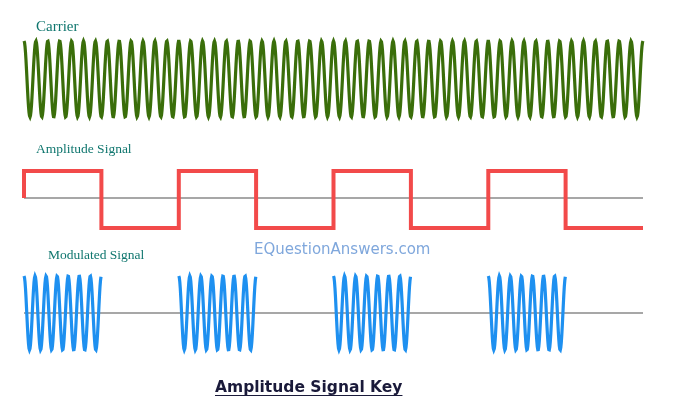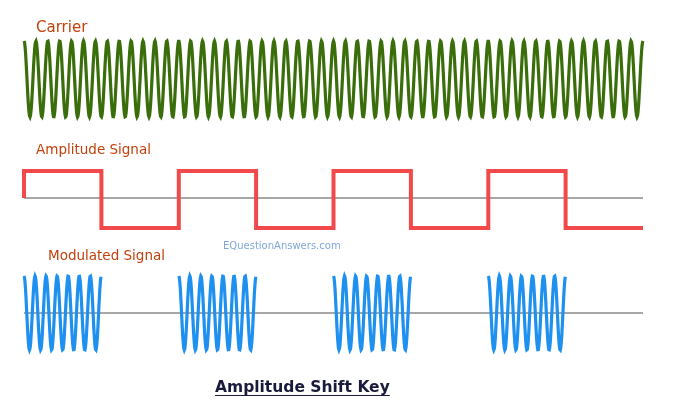--- a/index.html
+++ b/index.html
@@ -1,22 +1,22 @@
 <!DOCTYPE html>
 <html><head>
 <meta charset="utf-8">
 <style>
   html, body { margin: 0; padding: 0; background: #ffffff; }
   body { width: 691px; height: 420px; position: relative; overflow: hidden;
          font-family: "DejaVu Sans", sans-serif; }
-  .label { position: absolute; color: #c2410c; font-size: 14px; white-space: nowrap; }
+  .label { position: absolute; color: #0f766e; font-size: 14px; white-space: nowrap; font-family: Liberation Serif, serif; }
   #carrier-label { left: 36px; top: 18px; font-size: 15px; }
   #modulating-label { left: 36px; top: 141px; font-size: 13.5px; }
   #modulated-label { left: 48px; top: 247px; font-size: 13.5px; }
-  #watermark { position: absolute; left: 223px; top: 240px; color: #7fa7dc; font-size: 10px; }
+  #watermark { position: absolute; left: 254px; top: 240px; color: #7fa7dc; font-size: 15px; }
   #title { position: absolute; left: 215px; top: 378px; font-weight: bold; font-size: 15.5px;
            color: #1a1a3a; text-decoration: underline; text-underline-offset: 3px; }
   svg { position: absolute; left: 0; top: 0; }
 </style>
 </head>
 <body>
 
 <svg id="diagram" width="691" height="420" viewBox="0 0 691 420">
   <path id="carrier-wave" fill="none" stroke-width="3.2" d="M24.0 41.0 L24.5 42.3 L25.0 46.2 L25.5 52.3 L26.0 60.3 L26.5 69.6 L27.0 79.5 L27.5 89.4 L28.0 98.6 L28.5 106.4 L29.0 112.3 L29.5 115.9 L30.0 117.0 L30.5 115.4 L31.0 111.3 L31.5 105.0 L32.0 96.9 L32.5 87.5 L33.0 77.6 L33.5 67.7 L34.0 58.6 L34.5 51.0 L35.0 45.2 L35.5 41.9 L36.0 41.0 L36.5 42.9 L37.0 47.2 L37.5 53.7 L38.0 62.0 L38.5 71.4 L39.0 81.4 L39.5 91.2 L40.0 100.2 L40.5 107.7 L41.0 113.2 L41.5 116.3 L42.0 116.9 L42.5 114.8 L43.0 110.3 L43.5 103.6 L44.0 95.2 L44.5 85.6 L45.0 75.6 L45.5 65.9 L46.0 57.0 L46.5 49.7 L47.0 44.4 L47.5 41.5 L48.0 41.2 L48.5 43.5 L49.0 48.3 L49.5 55.2 L50.0 63.7 L50.5 73.3 L51.0 83.3 L51.5 93.0 L52.0 101.8 L52.5 108.9 L53.0 114.0 L53.5 116.6 L54.0 116.7 L54.5 114.1 L55.0 109.1 L55.5 102.1 L56.0 93.4 L56.5 83.7 L57.0 73.7 L57.5 64.1 L58.0 55.5 L58.5 48.5 L59.0 43.6 L59.5 41.2 L60.0 41.4 L60.5 44.2 L61.0 49.5 L61.5 56.7 L62.0 65.5 L62.5 75.2 L63.0 85.2 L63.5 94.8 L64.0 103.3 L64.5 110.1 L65.0 114.7 L65.5 116.9 L66.0 116.4 L66.5 113.4 L67.0 107.9 L67.5 100.5 L68.0 91.6 L68.5 81.8 L69.0 71.8 L69.5 62.3 L70.0 54.0 L70.5 47.4 L71.0 43.0 L71.5 41.1 L72.0 41.8 L72.5 45.1 L73.0 50.7 L73.5 58.3 L74.0 67.3 L74.5 77.2 L75.0 87.1 L75.5 96.5 L76.0 104.7 L76.5 111.1 L77.0 115.3 L77.5 117.0 L78.0 116.0 L78.5 112.5 L79.0 106.6 L79.5 98.9 L80.0 89.7 L80.5 79.9 L81.0 69.9 L81.5 60.6 L82.0 52.6 L82.5 46.4 L83.0 42.4 L83.5 41.0 L84.0 42.2 L84.5 46.0 L85.0 52.0 L85.5 59.9 L86.0 69.2 L86.5 79.1 L87.0 89.0 L87.5 98.2 L88.0 106.1 L88.5 112.1 L89.0 115.8 L89.5 117.0 L90.0 115.5 L90.5 111.5 L91.0 105.3 L91.5 97.2 L92.0 87.9 L92.5 77.9 L93.0 68.1 L93.5 59.0 L94.0 51.2 L94.5 45.4 L95.0 41.9 L95.5 41.0 L96.0 42.7 L96.5 47.0 L97.0 53.4 L97.5 61.6 L98.0 71.1 L98.5 81.0 L99.0 90.9 L99.5 99.9 L100.0 107.4 L100.5 113.0 L101.0 116.3 L101.5 116.9 L102.0 115.0 L102.5 110.5 L103.0 103.9 L103.5 95.5 L104.0 86.0 L104.5 76.0 L105.0 66.2 L105.5 57.3 L106.0 49.9 L106.5 44.6 L107.0 41.6 L107.5 41.2 L108.0 43.4 L108.5 48.1 L109.0 54.9 L109.5 63.4 L110.0 73.0 L110.5 82.9 L111.0 92.7 L111.5 101.4 L112.0 108.7 L112.5 113.8 L113.0 116.6 L113.5 116.7 L114.0 114.3 L114.5 109.4 L115.0 102.4 L115.5 93.7 L116.0 84.1 L116.5 74.1 L117.0 64.4 L117.5 55.8 L118.0 48.7 L118.5 43.8 L119.0 41.3 L119.5 41.4 L120.0 44.1 L120.5 49.2 L121.0 56.4 L121.5 65.2 L122.0 74.9 L122.5 84.9 L123.0 94.5 L123.5 103.0 L124.0 109.8 L124.5 114.6 L125.0 116.8 L125.5 116.5 L126.0 113.5 L126.5 108.2 L127.0 100.8 L127.5 91.9 L128.0 82.2 L128.5 72.2 L129.0 62.7 L129.5 54.3 L130.0 47.6 L130.5 43.1 L131.0 41.1 L131.5 41.7 L132.0 44.9 L132.5 50.4 L133.0 58.0 L133.5 67.0 L134.0 76.8 L134.5 86.8 L135.0 96.2 L135.5 104.4 L136.0 110.9 L136.5 115.2 L137.0 117.0 L137.5 116.1 L138.0 112.7 L138.5 106.9 L139.0 99.2 L139.5 90.1 L140.0 80.3 L140.5 70.3 L141.0 61.0 L141.5 52.9 L142.0 46.6 L142.5 42.5 L143.0 41.0 L143.5 42.1 L144.0 45.8 L144.5 51.8 L145.0 59.6 L145.5 68.8 L146.0 78.7 L146.5 88.6 L147.0 97.9 L147.5 105.8 L148.0 111.9 L148.5 115.7 L149.0 117.0 L149.5 115.6 L150.0 111.7 L150.5 105.6 L151.0 97.6 L151.5 88.3 L152.0 78.3 L152.5 68.4 L153.0 59.3 L153.5 51.5 L154.0 45.6 L154.5 42.0 L155.0 41.0 L155.5 42.6 L156.0 46.8 L156.5 53.1 L157.0 61.3 L157.5 70.7 L158.0 80.6 L158.5 90.5 L159.0 99.5 L159.5 107.2 L160.0 112.8 L160.5 116.2 L161.0 116.9 L161.5 115.1 L162.0 110.7 L162.5 104.1 L163.0 95.8 L163.5 86.4 L164.0 76.4 L164.5 66.6 L165.0 57.7 L165.5 50.2 L166.0 44.7 L166.5 41.6 L167.0 41.1 L167.5 43.2 L168.0 47.8 L168.5 54.6 L169.0 63.0 L169.5 72.6 L170.0 82.6 L170.5 92.3 L171.0 101.1 L171.5 108.4 L172.0 113.7 L172.5 116.5 L173.0 116.8 L173.5 114.4 L174.0 109.6 L174.5 102.7 L175.0 94.1 L175.5 84.5 L176.0 74.5 L176.5 64.8 L177.0 56.1 L177.5 49.0 L178.0 43.9 L178.5 41.3 L179.0 41.3 L179.5 43.9 L180.0 49.0 L180.5 56.1 L181.0 64.8 L181.5 74.5 L182.0 84.5 L182.5 94.1 L183.0 102.7 L183.5 109.6 L184.0 114.4 L184.5 116.8 L185.0 116.5 L185.5 113.7 L186.0 108.4 L186.5 101.1 L187.0 92.3 L187.5 82.6 L188.0 72.6 L188.5 63.0 L189.0 54.6 L189.5 47.8 L190.0 43.2 L190.5 41.1 L191.0 41.6 L191.5 44.7 L192.0 50.2 L192.5 57.7 L193.0 66.6 L193.5 76.4 L194.0 86.4 L194.5 95.8 L195.0 104.1 L195.5 110.7 L196.0 115.1 L196.5 116.9 L197.0 116.2 L197.5 112.8 L198.0 107.2 L198.5 99.5 L199.0 90.5 L199.5 80.6 L200.0 70.7 L200.5 61.3 L201.0 53.1 L201.5 46.8 L202.0 42.6 L202.5 41.0 L203.0 42.0 L203.5 45.6 L204.0 51.5 L204.5 59.3 L205.0 68.4 L205.5 78.3 L206.0 88.3 L206.5 97.6 L207.0 105.6 L207.5 111.7 L208.0 115.6 L208.5 117.0 L209.0 115.7 L209.5 111.9 L210.0 105.8 L210.5 97.9 L211.0 88.6 L211.5 78.7 L212.0 68.8 L212.5 59.6 L213.0 51.8 L213.5 45.8 L214.0 42.1 L214.5 41.0 L215.0 42.5 L215.5 46.6 L216.0 52.9 L216.5 61.0 L217.0 70.3 L217.5 80.3 L218.0 90.1 L218.5 99.2 L219.0 106.9 L219.5 112.7 L220.0 116.1 L220.5 117.0 L221.0 115.2 L221.5 110.9 L222.0 104.4 L222.5 96.2 L223.0 86.8 L223.5 76.8 L224.0 67.0 L224.5 58.0 L225.0 50.4 L225.5 44.9 L226.0 41.7 L226.5 41.1 L227.0 43.1 L227.5 47.6 L228.0 54.3 L228.5 62.7 L229.0 72.2 L229.5 82.2 L230.0 91.9 L230.5 100.8 L231.0 108.2 L231.5 113.5 L232.0 116.5 L232.5 116.8 L233.0 114.6 L233.5 109.8 L234.0 103.0 L234.5 94.5 L235.0 84.9 L235.5 74.9 L236.0 65.2 L236.5 56.4 L237.0 49.2 L237.5 44.1 L238.0 41.4 L238.5 41.3 L239.0 43.8 L239.5 48.7 L240.0 55.8 L240.5 64.4 L241.0 74.1 L241.5 84.1 L242.0 93.7 L242.5 102.4 L243.0 109.4 L243.5 114.3 L244.0 116.7 L244.5 116.6 L245.0 113.8 L245.5 108.7 L246.0 101.4 L246.5 92.7 L247.0 82.9 L247.5 73.0 L248.0 63.4 L248.5 54.9 L249.0 48.1 L249.5 43.4 L250.0 41.2 L250.5 41.6 L251.0 44.6 L251.5 49.9 L252.0 57.3 L252.5 66.2 L253.0 76.0 L253.5 86.0 L254.0 95.5 L254.5 103.9 L255.0 110.5 L255.5 115.0 L256.0 116.9 L256.5 116.3 L257.0 113.0 L257.5 107.4 L258.0 99.9 L258.5 90.9 L259.0 81.0 L259.5 71.1 L260.0 61.6 L260.5 53.4 L261.0 47.0 L261.5 42.7 L262.0 41.0 L262.5 41.9 L263.0 45.4 L263.5 51.2 L264.0 59.0 L264.5 68.1 L265.0 77.9 L265.5 87.9 L266.0 97.2 L266.5 105.3 L267.0 111.5 L267.5 115.5 L268.0 117.0 L268.5 115.8 L269.0 112.1 L269.5 106.1 L270.0 98.2 L270.5 89.0 L271.0 79.1 L271.5 69.2 L272.0 59.9 L272.5 52.0 L273.0 46.0 L273.5 42.2 L274.0 41.0 L274.5 42.4 L275.0 46.4 L275.5 52.6 L276.0 60.6 L276.5 69.9 L277.0 79.9 L277.5 89.7 L278.0 98.9 L278.5 106.6 L279.0 112.5 L279.5 116.0 L280.0 117.0 L280.5 115.3 L281.0 111.1 L281.5 104.7 L282.0 96.5 L282.5 87.1 L283.0 77.2 L283.5 67.3 L284.0 58.3 L284.5 50.7 L285.0 45.1 L285.5 41.8 L286.0 41.1 L286.5 43.0 L287.0 47.4 L287.5 54.0 L288.0 62.3 L288.5 71.8 L289.0 81.8 L289.5 91.6 L290.0 100.5 L290.5 107.9 L291.0 113.4 L291.5 116.4 L292.0 116.9 L292.5 114.7 L293.0 110.1 L293.5 103.3 L294.0 94.8 L294.5 85.2 L295.0 75.2 L295.5 65.5 L296.0 56.7 L296.5 49.5 L297.0 44.2 L297.5 41.4 L298.0 41.2 L298.5 43.6 L299.0 48.5 L299.5 55.5 L300.0 64.1 L300.5 73.7 L301.0 83.7 L301.5 93.4 L302.0 102.1 L302.5 109.1 L303.0 114.1 L303.5 116.7 L304.0 116.6 L304.5 114.0 L305.0 108.9 L305.5 101.8 L306.0 93.0 L306.5 83.3 L307.0 73.3 L307.5 63.7 L308.0 55.2 L308.5 48.3 L309.0 43.5 L309.5 41.2 L310.0 41.5 L310.5 44.4 L311.0 49.7 L311.5 57.0 L312.0 65.9 L312.5 75.6 L313.0 85.6 L313.5 95.2 L314.0 103.6 L314.5 110.3 L315.0 114.8 L315.5 116.9 L316.0 116.3 L316.5 113.2 L317.0 107.7 L317.5 100.2 L318.0 91.2 L318.5 81.4 L319.0 71.4 L319.5 62.0 L320.0 53.7 L320.5 47.2 L321.0 42.9 L321.5 41.0 L322.0 41.9 L322.5 45.2 L323.0 51.0 L323.5 58.6 L324.0 67.7 L324.5 77.6 L325.0 87.5 L325.5 96.9 L326.0 105.0 L326.5 111.3 L327.0 115.4 L327.5 117.0 L328.0 115.9 L328.5 112.3 L329.0 106.4 L329.5 98.6 L330.0 89.4 L330.5 79.5 L331.0 69.6 L331.5 60.3 L332.0 52.3 L332.5 46.2 L333.0 42.3 L333.5 41.0 L334.0 42.3 L334.5 46.2 L335.0 52.3 L335.5 60.3 L336.0 69.6 L336.5 79.5 L337.0 89.4 L337.5 98.6 L338.0 106.4 L338.5 112.3 L339.0 115.9 L339.5 117.0 L340.0 115.4 L340.5 111.3 L341.0 105.0 L341.5 96.9 L342.0 87.5 L342.5 77.6 L343.0 67.7 L343.5 58.6 L344.0 51.0 L344.5 45.2 L345.0 41.9 L345.5 41.0 L346.0 42.9 L346.5 47.2 L347.0 53.7 L347.5 62.0 L348.0 71.4 L348.5 81.4 L349.0 91.2 L349.5 100.2 L350.0 107.7 L350.5 113.2 L351.0 116.3 L351.5 116.9 L352.0 114.8 L352.5 110.3 L353.0 103.6 L353.5 95.2 L354.0 85.6 L354.5 75.6 L355.0 65.9 L355.5 57.0 L356.0 49.7 L356.5 44.4 L357.0 41.5 L357.5 41.2 L358.0 43.5 L358.5 48.3 L359.0 55.2 L359.5 63.7 L360.0 73.3 L360.5 83.3 L361.0 93.0 L361.5 101.8 L362.0 108.9 L362.5 114.0 L363.0 116.6 L363.5 116.7 L364.0 114.1 L364.5 109.1 L365.0 102.1 L365.5 93.4 L366.0 83.7 L366.5 73.7 L367.0 64.1 L367.5 55.5 L368.0 48.5 L368.5 43.6 L369.0 41.2 L369.5 41.4 L370.0 44.2 L370.5 49.5 L371.0 56.7 L371.5 65.5 L372.0 75.2 L372.5 85.2 L373.0 94.8 L373.5 103.3 L374.0 110.1 L374.5 114.7 L375.0 116.9 L375.5 116.4 L376.0 113.4 L376.5 107.9 L377.0 100.5 L377.5 91.6 L378.0 81.8 L378.5 71.8 L379.0 62.3 L379.5 54.0 L380.0 47.4 L380.5 43.0 L381.0 41.1 L381.5 41.8 L382.0 45.1 L382.5 50.7 L383.0 58.3 L383.5 67.3 L384.0 77.2 L384.5 87.1 L385.0 96.5 L385.5 104.7 L386.0 111.1 L386.5 115.3 L387.0 117.0 L387.5 116.0 L388.0 112.5 L388.5 106.6 L389.0 98.9 L389.5 89.7 L390.0 79.9 L390.5 69.9 L391.0 60.6 L391.5 52.6 L392.0 46.4 L392.5 42.4 L393.0 41.0 L393.5 42.2 L394.0 46.0 L394.5 52.0 L395.0 59.9 L395.5 69.2 L396.0 79.1 L396.5 89.0 L397.0 98.2 L397.5 106.1 L398.0 112.1 L398.5 115.8 L399.0 117.0 L399.5 115.5 L400.0 111.5 L400.5 105.3 L401.0 97.2 L401.5 87.9 L402.0 77.9 L402.5 68.1 L403.0 59.0 L403.5 51.2 L404.0 45.4 L404.5 41.9 L405.0 41.0 L405.5 42.7 L406.0 47.0 L406.5 53.4 L407.0 61.6 L407.5 71.1 L408.0 81.0 L408.5 90.9 L409.0 99.9 L409.5 107.4 L410.0 113.0 L410.5 116.3 L411.0 116.9 L411.5 115.0 L412.0 110.5 L412.5 103.9 L413.0 95.5 L413.5 86.0 L414.0 76.0 L414.5 66.2 L415.0 57.3 L415.5 49.9 L416.0 44.6 L416.5 41.6 L417.0 41.2 L417.5 43.4 L418.0 48.1 L418.5 54.9 L419.0 63.4 L419.5 73.0 L420.0 82.9 L420.5 92.7 L421.0 101.4 L421.5 108.7 L422.0 113.8 L422.5 116.6 L423.0 116.7 L423.5 114.3 L424.0 109.4 L424.5 102.4 L425.0 93.7 L425.5 84.1 L426.0 74.1 L426.5 64.4 L427.0 55.8 L427.5 48.7 L428.0 43.8 L428.5 41.3 L429.0 41.4 L429.5 44.1 L430.0 49.2 L430.5 56.4 L431.0 65.2 L431.5 74.9 L432.0 84.9 L432.5 94.5 L433.0 103.0 L433.5 109.8 L434.0 114.6 L434.5 116.8 L435.0 116.5 L435.5 113.5 L436.0 108.2 L436.5 100.8 L437.0 91.9 L437.5 82.2 L438.0 72.2 L438.5 62.7 L439.0 54.3 L439.5 47.6 L440.0 43.1 L440.5 41.1 L441.0 41.7 L441.5 44.9 L442.0 50.4 L442.5 58.0 L443.0 67.0 L443.5 76.8 L444.0 86.8 L444.5 96.2 L445.0 104.4 L445.5 110.9 L446.0 115.2 L446.5 117.0 L447.0 116.1 L447.5 112.7 L448.0 106.9 L448.5 99.2 L449.0 90.1 L449.5 80.3 L450.0 70.3 L450.5 61.0 L451.0 52.9 L451.5 46.6 L452.0 42.5 L452.5 41.0 L453.0 42.1 L453.5 45.8 L454.0 51.8 L454.5 59.6 L455.0 68.8 L455.5 78.7 L456.0 88.6 L456.5 97.9 L457.0 105.8 L457.5 111.9 L458.0 115.7 L458.5 117.0 L459.0 115.6 L459.5 111.7 L460.0 105.6 L460.5 97.6 L461.0 88.3 L461.5 78.3 L462.0 68.4 L462.5 59.3 L463.0 51.5 L463.5 45.6 L464.0 42.0 L464.5 41.0 L465.0 42.6 L465.5 46.8 L466.0 53.1 L466.5 61.3 L467.0 70.7 L467.5 80.6 L468.0 90.5 L468.5 99.5 L469.0 107.2 L469.5 112.8 L470.0 116.2 L470.5 116.9 L471.0 115.1 L471.5 110.7 L472.0 104.1 L472.5 95.8 L473.0 86.4 L473.5 76.4 L474.0 66.6 L474.5 57.7 L475.0 50.2 L475.5 44.7 L476.0 41.6 L476.5 41.1 L477.0 43.2 L477.5 47.8 L478.0 54.6 L478.5 63.0 L479.0 72.6 L479.5 82.6 L480.0 92.3 L480.5 101.1 L481.0 108.4 L481.5 113.7 L482.0 116.5 L482.5 116.8 L483.0 114.4 L483.5 109.6 L484.0 102.7 L484.5 94.1 L485.0 84.5 L485.5 74.5 L486.0 64.8 L486.5 56.1 L487.0 49.0 L487.5 43.9 L488.0 41.3 L488.5 41.3 L489.0 43.9 L489.5 49.0 L490.0 56.1 L490.5 64.8 L491.0 74.5 L491.5 84.5 L492.0 94.1 L492.5 102.7 L493.0 109.6 L493.5 114.4 L494.0 116.8 L494.5 116.5 L495.0 113.7 L495.5 108.4 L496.0 101.1 L496.5 92.3 L497.0 82.6 L497.5 72.6 L498.0 63.0 L498.5 54.6 L499.0 47.8 L499.5 43.2 L500.0 41.1 L500.5 41.6 L501.0 44.7 L501.5 50.2 L502.0 57.7 L502.5 66.6 L503.0 76.4 L503.5 86.4 L504.0 95.8 L504.5 104.1 L505.0 110.7 L505.5 115.1 L506.0 116.9 L506.5 116.2 L507.0 112.8 L507.5 107.2 L508.0 99.5 L508.5 90.5 L509.0 80.6 L509.5 70.7 L510.0 61.3 L510.5 53.1 L511.0 46.8 L511.5 42.6 L512.0 41.0 L512.5 42.0 L513.0 45.6 L513.5 51.5 L514.0 59.3 L514.5 68.4 L515.0 78.3 L515.5 88.3 L516.0 97.6 L516.5 105.6 L517.0 111.7 L517.5 115.6 L518.0 117.0 L518.5 115.7 L519.0 111.9 L519.5 105.8 L520.0 97.9 L520.5 88.6 L521.0 78.7 L521.5 68.8 L522.0 59.6 L522.5 51.8 L523.0 45.8 L523.5 42.1 L524.0 41.0 L524.5 42.5 L525.0 46.6 L525.5 52.9 L526.0 61.0 L526.5 70.3 L527.0 80.3 L527.5 90.1 L528.0 99.2 L528.5 106.9 L529.0 112.7 L529.5 116.1 L530.0 117.0 L530.5 115.2 L531.0 110.9 L531.5 104.4 L532.0 96.2 L532.5 86.8 L533.0 76.8 L533.5 67.0 L534.0 58.0 L534.5 50.4 L535.0 44.9 L535.5 41.7 L536.0 41.1 L536.5 43.1 L537.0 47.6 L537.5 54.3 L538.0 62.7 L538.5 72.2 L539.0 82.2 L539.5 91.9 L540.0 100.8 L540.5 108.2 L541.0 113.5 L541.5 116.5 L542.0 116.8 L542.5 114.6 L543.0 109.8 L543.5 103.0 L544.0 94.5 L544.5 84.9 L545.0 74.9 L545.5 65.2 L546.0 56.4 L546.5 49.2 L547.0 44.1 L547.5 41.4 L548.0 41.3 L548.5 43.8 L549.0 48.7 L549.5 55.8 L550.0 64.4 L550.5 74.1 L551.0 84.1 L551.5 93.7 L552.0 102.4 L552.5 109.4 L553.0 114.3 L553.5 116.7 L554.0 116.6 L554.5 113.8 L555.0 108.7 L555.5 101.4 L556.0 92.7 L556.5 82.9 L557.0 73.0 L557.5 63.4 L558.0 54.9 L558.5 48.1 L559.0 43.4 L559.5 41.2 L560.0 41.6 L560.5 44.6 L561.0 49.9 L561.5 57.3 L562.0 66.2 L562.5 76.0 L563.0 86.0 L563.5 95.5 L564.0 103.9 L564.5 110.5 L565.0 115.0 L565.5 116.9 L566.0 116.3 L566.5 113.0 L567.0 107.4 L567.5 99.9 L568.0 90.9 L568.5 81.0 L569.0 71.1 L569.5 61.6 L570.0 53.4 L570.5 47.0 L571.0 42.7 L571.5 41.0 L572.0 41.9 L572.5 45.4 L573.0 51.2 L573.5 59.0 L574.0 68.1 L574.5 77.9 L575.0 87.9 L575.5 97.2 L576.0 105.3 L576.5 111.5 L577.0 115.5 L577.5 117.0 L578.0 115.8 L578.5 112.1 L579.0 106.1 L579.5 98.2 L580.0 89.0 L580.5 79.1 L581.0 69.2 L581.5 59.9 L582.0 52.0 L582.5 46.0 L583.0 42.2 L583.5 41.0 L584.0 42.4 L584.5 46.4 L585.0 52.6 L585.5 60.6 L586.0 69.9 L586.5 79.9 L587.0 89.7 L587.5 98.9 L588.0 106.6 L588.5 112.5 L589.0 116.0 L589.5 117.0 L590.0 115.3 L590.5 111.1 L591.0 104.7 L591.5 96.5 L592.0 87.1 L592.5 77.2 L593.0 67.3 L593.5 58.3 L594.0 50.7 L594.5 45.1 L595.0 41.8 L595.5 41.1 L596.0 43.0 L596.5 47.4 L597.0 54.0 L597.5 62.3 L598.0 71.8 L598.5 81.8 L599.0 91.6 L599.5 100.5 L600.0 107.9 L600.5 113.4 L601.0 116.4 L601.5 116.9 L602.0 114.7 L602.5 110.1 L603.0 103.3 L603.5 94.8 L604.0 85.2 L604.5 75.2 L605.0 65.5 L605.5 56.7 L606.0 49.5 L606.5 44.2 L607.0 41.4 L607.5 41.2 L608.0 43.6 L608.5 48.5 L609.0 55.5 L609.5 64.1 L610.0 73.7 L610.5 83.7 L611.0 93.4 L611.5 102.1 L612.0 109.1 L612.5 114.1 L613.0 116.7 L613.5 116.6 L614.0 114.0 L614.5 108.9 L615.0 101.8 L615.5 93.0 L616.0 83.3 L616.5 73.3 L617.0 63.7 L617.5 55.2 L618.0 48.3 L618.5 43.5 L619.0 41.2 L619.5 41.5 L620.0 44.4 L620.5 49.7 L621.0 57.0 L621.5 65.9 L622.0 75.6 L622.5 85.6 L623.0 95.2 L623.5 103.6 L624.0 110.3 L624.5 114.8 L625.0 116.9 L625.5 116.3 L626.0 113.2 L626.5 107.7 L627.0 100.2 L627.5 91.2 L628.0 81.4 L628.5 71.4 L629.0 62.0 L629.5 53.7 L630.0 47.2 L630.5 42.9 L631.0 41.0 L631.5 41.9 L632.0 45.2 L632.5 51.0 L633.0 58.6 L633.5 67.7 L634.0 77.6 L634.5 87.5 L635.0 96.9 L635.5 105.0 L636.0 111.3 L636.5 115.4 L637.0 117.0 L637.5 115.9 L638.0 112.3 L638.5 106.4 L639.0 98.6 L639.5 89.4 L640.0 79.5 L640.5 69.6 L641.0 60.3 L641.5 52.3 L642.0 46.2 L642.5 42.3 L643.0 41.0 " stroke="#3a6e0a"></path>
   <line id="mod-axis" x1="24" y1="198" x2="643" y2="198" stroke-width="1.5" stroke="#8a8a8a"></line>
@@ -27,13 +27,13 @@
       <path d="M178.8 276.0 L179.3 277.5 L179.8 281.8 L180.3 288.7 L180.8 297.4 L181.3 307.5 L181.8 318.0 L182.3 328.0 L182.8 336.9 L183.3 343.9 L183.8 348.4 L184.3 350.0 L184.8 348.7 L185.3 344.5 L185.8 337.8 L186.3 329.1 L186.8 319.1 L187.3 308.6 L187.8 298.5 L188.3 289.5 L188.8 282.4 L189.3 277.8 L189.8 276.0 L190.3 277.2 L190.8 281.2 L191.3 287.8 L191.8 296.4 L192.3 306.4 L192.8 316.8 L193.3 327.0 L193.8 336.0 L194.3 343.2 L194.8 348.0 L195.3 350.0 L195.8 349.0 L196.3 345.1 L196.8 338.6 L197.3 330.1 L197.8 320.2 L198.3 309.7 L198.8 299.5 L199.3 290.4 L199.8 283.1 L200.3 278.2 L200.8 276.1 L201.3 276.9 L201.8 280.7 L202.3 287.0 L202.8 295.4 L203.3 305.3 L203.8 315.7 L204.3 326.0 L204.8 335.2 L205.3 342.6 L205.8 347.6 L206.3 349.9 L206.8 349.2 L207.3 345.6 L207.8 339.4 L208.3 331.1 L208.8 321.3 L209.3 310.8 L209.8 300.6 L210.3 291.3 L210.8 283.8 L211.3 278.6 L211.8 276.2 L212.3 276.7 L212.8 280.1 L213.3 286.2 L213.8 294.4 L214.3 304.2 L214.8 314.6 L215.3 324.9 L215.8 334.2 L216.3 341.9 L216.8 347.2 L217.3 349.8 L217.8 349.4 L218.3 346.1 L218.8 340.2 L219.3 332.0 L219.8 322.4 L220.3 312.0 L220.8 301.6 L221.3 292.2 L221.8 284.5 L222.3 279.0 L222.8 276.3 L223.3 276.5 L223.8 279.6 L224.3 285.4 L224.8 293.5 L225.3 303.1 L225.8 313.5 L226.3 323.8 L226.8 333.3 L227.3 341.2 L227.8 346.8 L228.3 349.7 L228.8 349.6 L229.3 346.6 L229.8 340.9 L230.3 333.0 L230.8 323.5 L231.3 313.1 L231.8 302.7 L232.3 293.2 L232.8 285.2 L233.3 279.5 L233.8 276.4 L234.3 276.3 L234.8 279.2 L235.3 284.7 L235.8 292.5 L236.3 302.0 L236.8 312.3 L237.3 322.7 L237.8 332.4 L238.3 340.4 L238.8 346.3 L239.3 349.5 L239.8 349.7 L240.3 347.1 L240.8 341.6 L241.3 333.9 L241.8 324.5 L242.3 314.2 L242.8 303.8 L243.3 294.1 L243.8 286.0 L244.3 280.0 L244.8 276.6 L245.3 276.2 L245.8 278.7 L246.3 284.0 L246.8 291.6 L247.3 300.9 L247.8 311.2 L248.3 321.7 L248.8 331.4 L249.3 339.7 L249.8 345.8 L250.3 349.3 L250.8 349.9 L251.3 347.5 L251.8 342.3 L252.3 334.9 L252.8 325.6 L253.3 315.3 L253.8 304.9 L254.3 295.1 L254.8 286.7 L255.3 280.5 L255.8 276.8 " fill="none" stroke="#1e90f0" stroke-width="3.2"></path>
       <path d="M333.5 276.0 L334.0 277.5 L334.5 281.8 L335.0 288.7 L335.5 297.4 L336.0 307.5 L336.5 318.0 L337.0 328.0 L337.5 336.9 L338.0 343.9 L338.5 348.4 L339.0 350.0 L339.5 348.7 L340.0 344.5 L340.5 337.8 L341.0 329.1 L341.5 319.1 L342.0 308.6 L342.5 298.5 L343.0 289.5 L343.5 282.4 L344.0 277.8 L344.5 276.0 L345.0 277.2 L345.5 281.2 L346.0 287.8 L346.5 296.4 L347.0 306.4 L347.5 316.8 L348.0 327.0 L348.5 336.0 L349.0 343.2 L349.5 348.0 L350.0 350.0 L350.5 349.0 L351.0 345.1 L351.5 338.6 L352.0 330.1 L352.5 320.2 L353.0 309.7 L353.5 299.5 L354.0 290.4 L354.5 283.1 L355.0 278.2 L355.5 276.1 L356.0 276.9 L356.5 280.7 L357.0 287.0 L357.5 295.4 L358.0 305.3 L358.5 315.7 L359.0 326.0 L359.5 335.2 L360.0 342.6 L360.5 347.6 L361.0 349.9 L361.5 349.2 L362.0 345.6 L362.5 339.4 L363.0 331.1 L363.5 321.3 L364.0 310.8 L364.5 300.6 L365.0 291.3 L365.5 283.8 L366.0 278.6 L366.5 276.2 L367.0 276.7 L367.5 280.1 L368.0 286.2 L368.5 294.4 L369.0 304.2 L369.5 314.6 L370.0 324.9 L370.5 334.2 L371.0 341.9 L371.5 347.2 L372.0 349.8 L372.5 349.4 L373.0 346.1 L373.5 340.2 L374.0 332.0 L374.5 322.4 L375.0 312.0 L375.5 301.6 L376.0 292.2 L376.5 284.5 L377.0 279.0 L377.5 276.3 L378.0 276.5 L378.5 279.6 L379.0 285.4 L379.5 293.5 L380.0 303.1 L380.5 313.5 L381.0 323.8 L381.5 333.3 L382.0 341.2 L382.5 346.8 L383.0 349.7 L383.5 349.6 L384.0 346.6 L384.5 340.9 L385.0 333.0 L385.5 323.5 L386.0 313.1 L386.5 302.7 L387.0 293.2 L387.5 285.2 L388.0 279.5 L388.5 276.4 L389.0 276.3 L389.5 279.2 L390.0 284.7 L390.5 292.5 L391.0 302.0 L391.5 312.3 L392.0 322.7 L392.5 332.4 L393.0 340.4 L393.5 346.3 L394.0 349.5 L394.5 349.7 L395.0 347.1 L395.5 341.6 L396.0 333.9 L396.5 324.5 L397.0 314.2 L397.5 303.8 L398.0 294.1 L398.5 286.0 L399.0 280.0 L399.5 276.6 L400.0 276.2 L400.5 278.7 L401.0 284.0 L401.5 291.6 L402.0 300.9 L402.5 311.2 L403.0 321.7 L403.5 331.4 L404.0 339.7 L404.5 345.8 L405.0 349.3 L405.5 349.9 L406.0 347.5 L406.5 342.3 L407.0 334.9 L407.5 325.6 L408.0 315.3 L408.5 304.9 L409.0 295.1 L409.5 286.7 L410.0 280.5 L410.5 276.8 " fill="none" stroke="#1e90f0" stroke-width="3.2"></path>
       <path d="M488.3 276.0 L488.8 277.5 L489.3 281.8 L489.8 288.7 L490.3 297.4 L490.8 307.5 L491.3 318.0 L491.8 328.0 L492.3 336.9 L492.8 343.9 L493.3 348.4 L493.8 350.0 L494.3 348.7 L494.8 344.5 L495.3 337.8 L495.8 329.1 L496.3 319.1 L496.8 308.6 L497.3 298.5 L497.8 289.5 L498.3 282.4 L498.8 277.8 L499.3 276.0 L499.8 277.2 L500.3 281.2 L500.8 287.8 L501.3 296.4 L501.8 306.4 L502.3 316.8 L502.8 327.0 L503.3 336.0 L503.8 343.2 L504.3 348.0 L504.8 350.0 L505.3 349.0 L505.8 345.1 L506.3 338.6 L506.8 330.1 L507.3 320.2 L507.8 309.7 L508.3 299.5 L508.8 290.4 L509.3 283.1 L509.8 278.2 L510.3 276.1 L510.8 276.9 L511.3 280.7 L511.8 287.0 L512.3 295.4 L512.8 305.3 L513.3 315.7 L513.8 326.0 L514.3 335.2 L514.8 342.6 L515.3 347.6 L515.8 349.9 L516.3 349.2 L516.8 345.6 L517.3 339.4 L517.8 331.1 L518.3 321.3 L518.8 310.8 L519.3 300.6 L519.8 291.3 L520.3 283.8 L520.8 278.6 L521.3 276.2 L521.8 276.7 L522.3 280.1 L522.8 286.2 L523.3 294.4 L523.8 304.2 L524.3 314.6 L524.8 324.9 L525.3 334.2 L525.8 341.9 L526.3 347.2 L526.8 349.8 L527.3 349.4 L527.8 346.1 L528.3 340.2 L528.8 332.0 L529.3 322.4 L529.8 312.0 L530.3 301.6 L530.8 292.2 L531.3 284.5 L531.8 279.0 L532.3 276.3 L532.8 276.5 L533.3 279.6 L533.8 285.4 L534.3 293.5 L534.8 303.1 L535.3 313.5 L535.8 323.8 L536.3 333.3 L536.8 341.2 L537.3 346.8 L537.8 349.7 L538.3 349.6 L538.8 346.6 L539.3 340.9 L539.8 333.0 L540.3 323.5 L540.8 313.1 L541.3 302.7 L541.8 293.2 L542.3 285.2 L542.8 279.5 L543.3 276.4 L543.8 276.3 L544.3 279.2 L544.8 284.7 L545.3 292.5 L545.8 302.0 L546.3 312.3 L546.8 322.7 L547.3 332.4 L547.8 340.4 L548.3 346.3 L548.8 349.5 L549.3 349.7 L549.8 347.1 L550.3 341.6 L550.8 333.9 L551.3 324.5 L551.8 314.2 L552.3 303.8 L552.8 294.1 L553.3 286.0 L553.8 280.0 L554.3 276.6 L554.8 276.2 L555.3 278.7 L555.8 284.0 L556.3 291.6 L556.8 300.9 L557.3 311.2 L557.8 321.7 L558.3 331.4 L558.8 339.7 L559.3 345.8 L559.8 349.3 L560.3 349.9 L560.8 347.5 L561.3 342.3 L561.8 334.9 L562.3 325.6 L562.8 315.3 L563.3 304.9 L563.8 295.1 L564.3 286.7 L564.8 280.5 L565.3 276.8 " fill="none" stroke="#1e90f0" stroke-width="3.2"></path>
     </g>
 </svg>
 
 <div id="carrier-label" class="label">Carrier</div>
 <div id="modulating-label" class="label">Amplitude Signal</div>
 <div id="modulated-label" class="label">Modulated Signal</div>
 <div id="watermark">EQuestionAnswers.com</div>
-<div id="title">Amplitude Shift Key</div>
+<div id="title">Amplitude Signal Key</div>
 
 </body></html>

